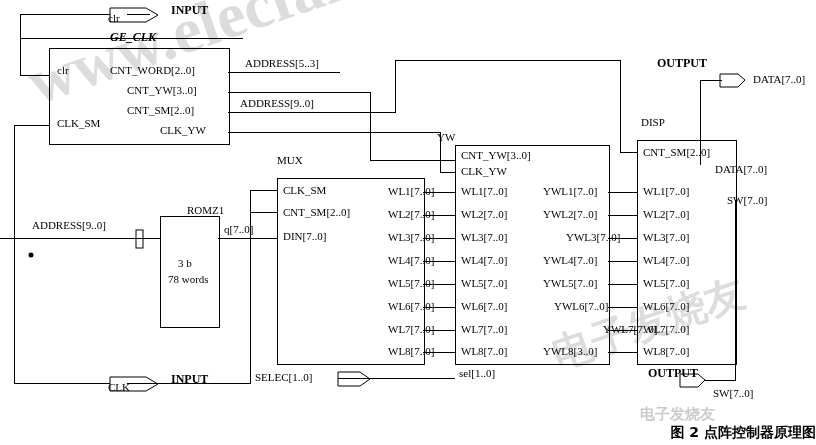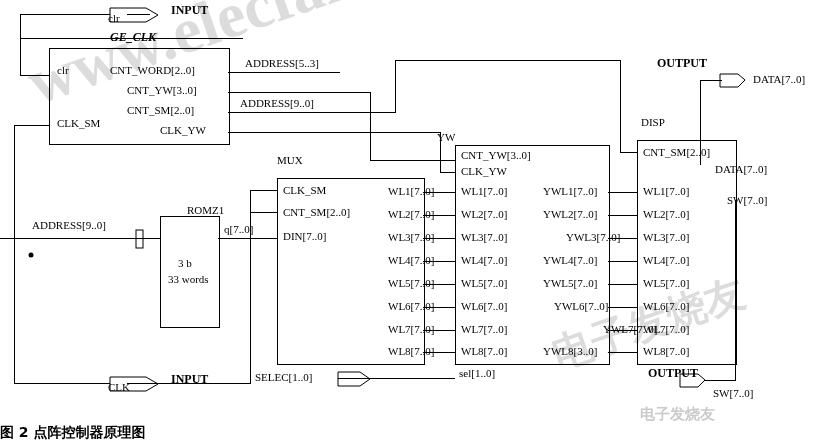--- a/index.html
+++ b/index.html
@@ -9,21 +9,21 @@
     font-family:"Liberation Serif", serif;
     color:#000;
     position:relative;
     overflow:hidden;
   }
   #canvas{position:absolute;left:0;top:0;width:816px;height:445px;}
   .lbl{position:absolute;font-size:11px;white-space:nowrap;line-height:11px;}
   .lbl.big{font-size:12px;}
   .box{position:absolute;border:1px solid #000;background:transparent;}
   .caption{
-    position:absolute;left:0;top:424px;width:816px;text-align:left;
+    position:absolute;left:0;top:424px;width:816px;text-align:right;
     font-size:14px;font-weight:bold;font-family:"DejaVu Sans",sans-serif;
   }
   .wm{
     position:absolute;color:rgba(150,150,150,0.33);
     font-family:"Liberation Serif",serif;font-weight:bold;
     pointer-events:none;user-select:none;
   }
   #wm1{left:18px;top:50px;font-size:64px;transform:rotate(-19deg);transform-origin:left top;}
   #wm2{left:545px;top:330px;font-size:40px;transform:rotate(-19deg);transform-origin:left top;}
   #wm3{left:640px;top:405px;font-size:15px;color:rgba(150,150,150,0.5);}
@@ -137,21 +137,21 @@
 <div class="lbl" style="left:57px;top:65px;">clr</div>
 <div class="lbl" style="left:57px;top:118px;">CLK_SM</div>
 <div class="lbl" style="left:110px;top:65px;">CNT_WORD[2..0]</div>
 <div class="lbl" style="left:127px;top:85px;">CNT_YW[3..0]</div>
 <div class="lbl" style="left:127px;top:105px;">CNT_SM[2..0]</div>
 <div class="lbl" style="left:160px;top:125px;">CLK_YW</div>
 
 <div class="box" style="left:160px;top:216px;width:58px;height:110px;"></div>
 <div class="lbl" style="left:163px;top:205px;margin-left:24px;">ROMZ1</div>
 <div class="lbl" style="left:178px;top:258px;">3 b</div>
-<div class="lbl" style="left:168px;top:274px;">33 words</div>
+<div class="lbl" style="left:168px;top:274px;">78 words</div>
 <svg style="position:absolute;left:133px;top:228px;" width="14" height="22" xmlns="http://www.w3.org/2000/svg">
   <rect x="3" y="2" width="7" height="18" fill="none" stroke="#000" stroke-width="1"></rect>
 </svg>
 <svg style="position:absolute;left:26px;top:250px;" width="12" height="12" xmlns="http://www.w3.org/2000/svg">
   <circle cx="5" cy="5" r="2.5" fill="#000"></circle>
 </svg>
 
 <div class="box" style="left:277px;top:178px;width:146px;height:185px;"></div>
 <div class="lbl" style="left:277px;top:155px;">MUX</div>
 <div class="lbl" style="left:283px;top:185px;">CLK_SM</div>

